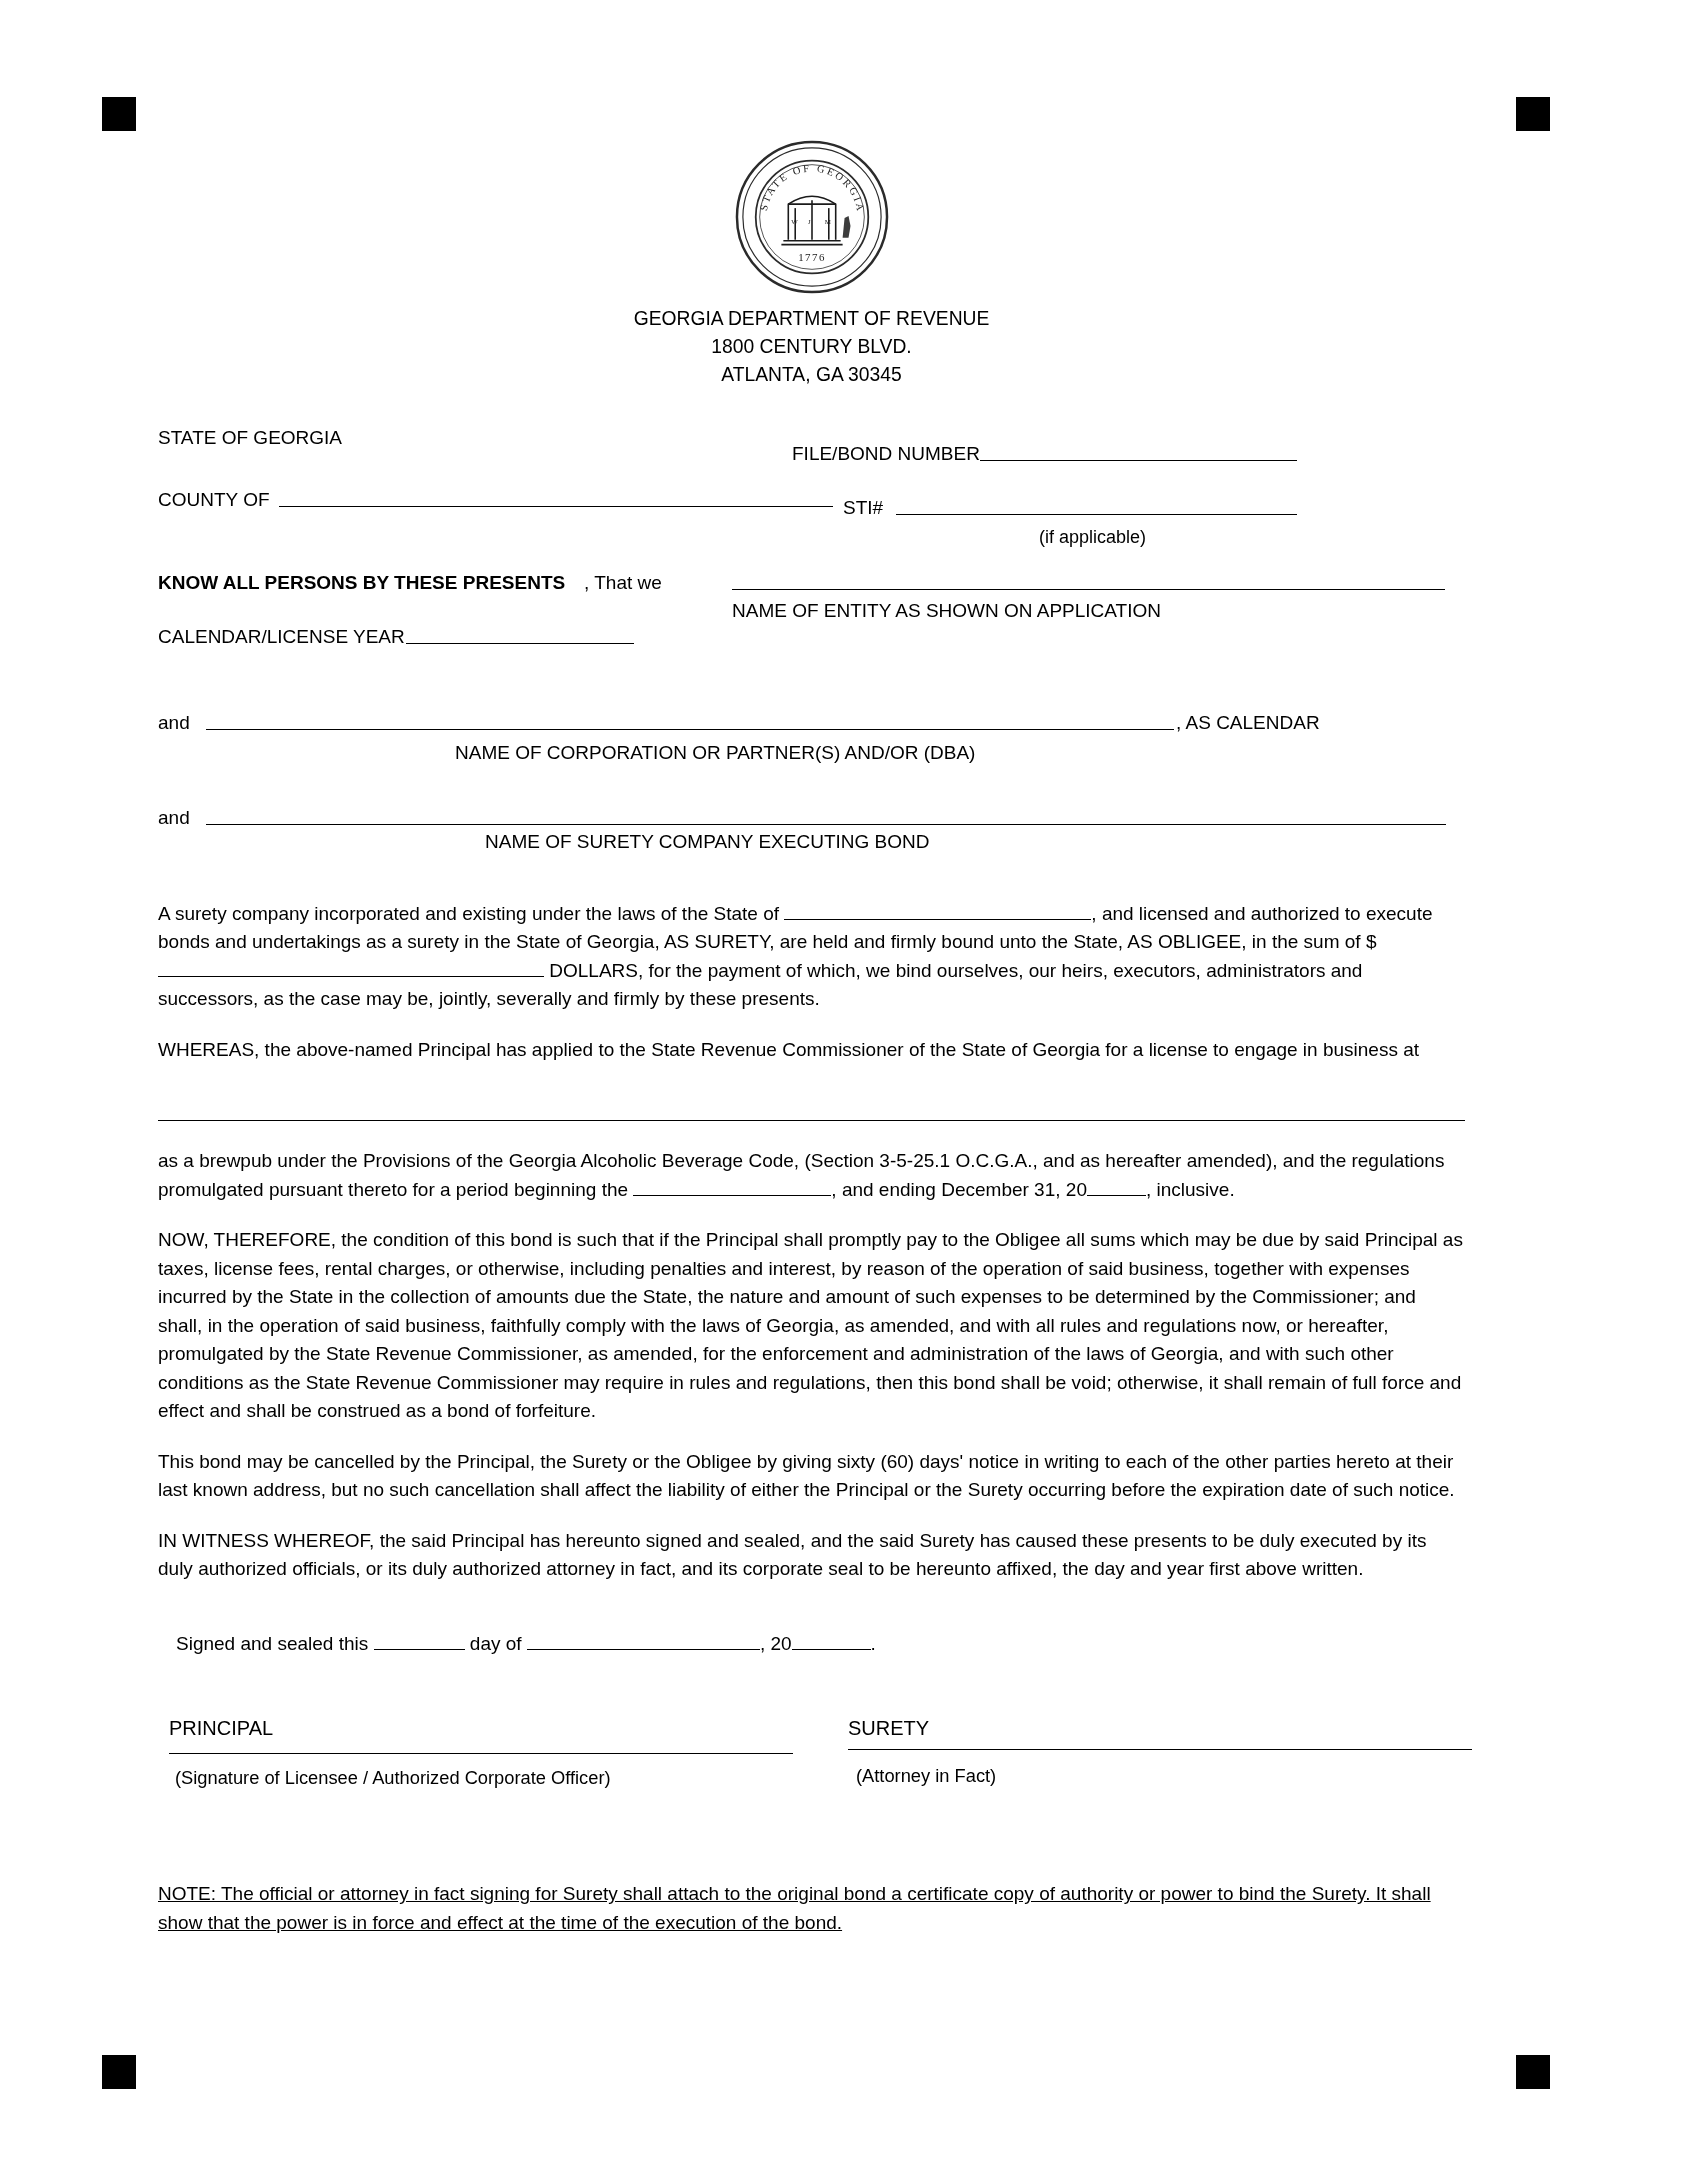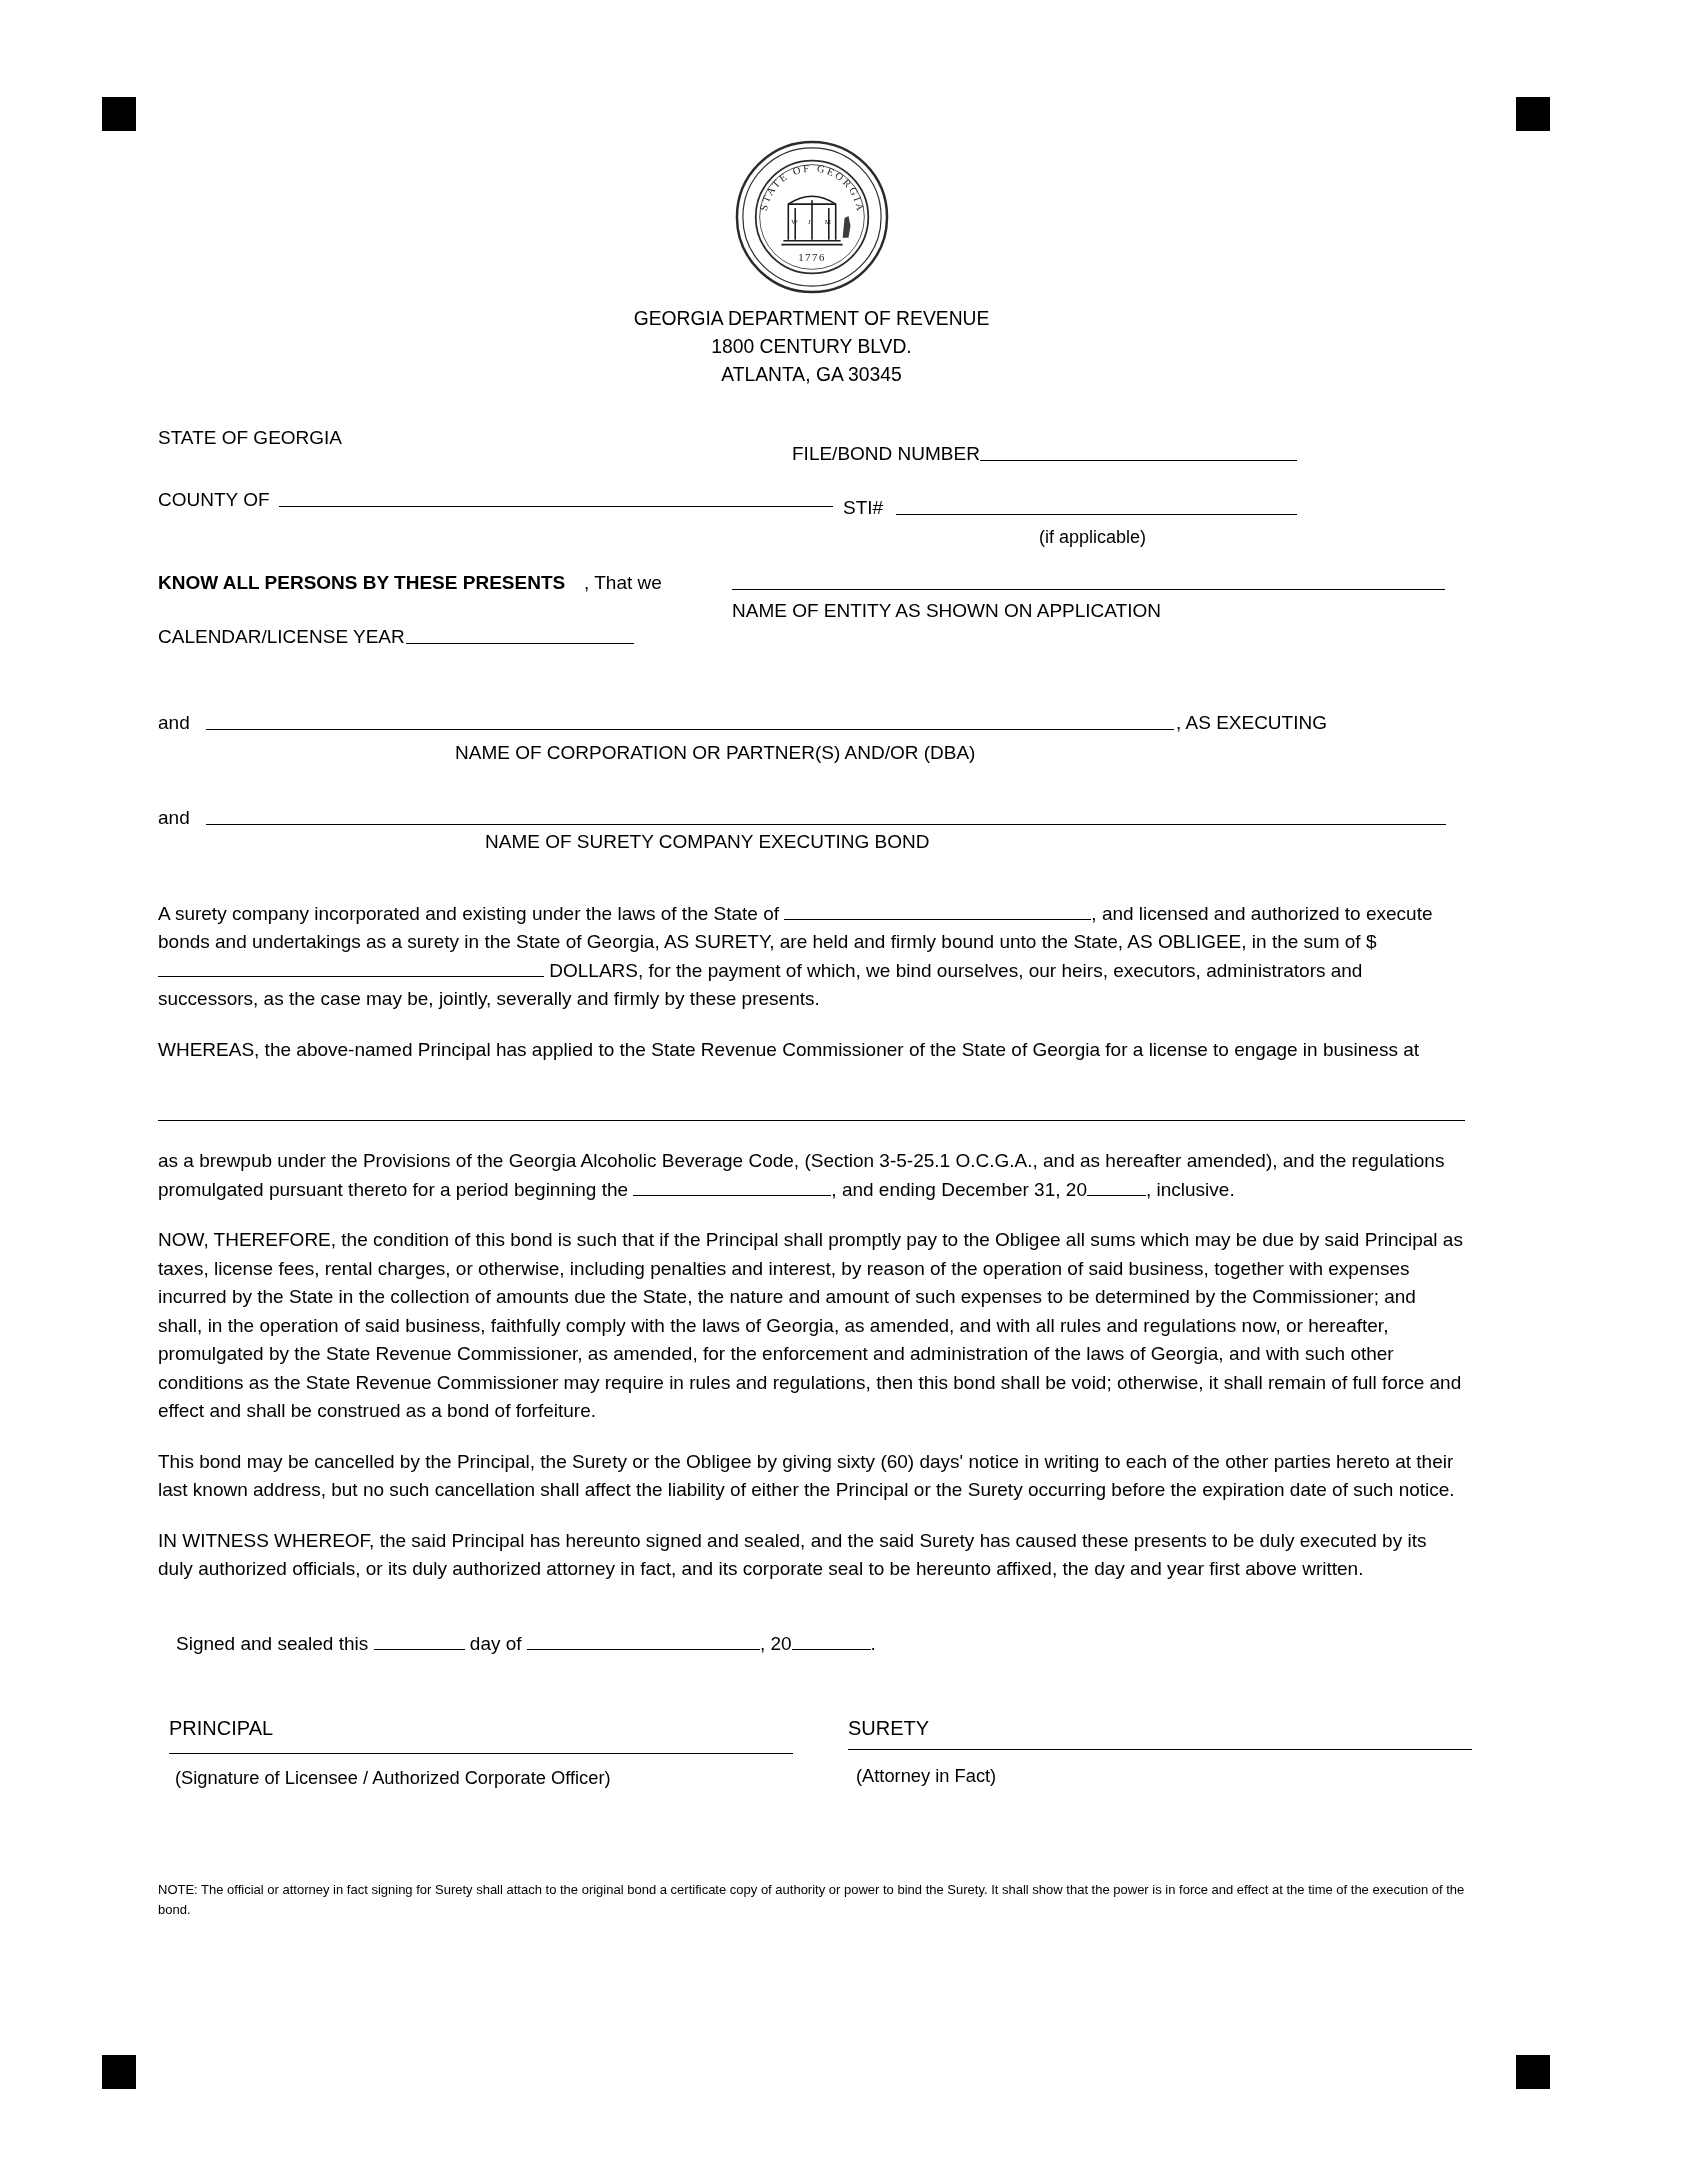--- a/index.html
+++ b/index.html
@@ -101,23 +101,24 @@
 
   .para-tight { margin-bottom: 14px; }
 
   .sig-area { margin-top: 59px; position: relative; height: 129px; margin-left: 7px; }
 
   .sig-label { font-size: 20px; }
 
   .sig-caption { font-size: 18.3px; margin-top: 6px; }
 
   .note-text {
-    font-size: 13px;
+    font-size: 19px;
     line-height: 1.5;
     margin-top: 34px;
+    text-decoration: underline;
   }
 </style>
 </head>
 <body>
 
 <div class="page">
 
   <div class="regmark rm-tl"></div>
   <div class="regmark rm-tr"></div>
   <div class="regmark rm-bl"></div>
@@ -186,21 +187,21 @@
     </div>
 
     <div class="two-col" style="height:42px; margin-top:8px;">
       <span class="abs" style="left:0; top:0; font-size:19px;">CALENDAR/LICENSE YEAR</span>
       <span class="abs fill" style="left:248px; top:0; width:228px;"></span>
     </div>
 
     <div class="two-col" style="height:63px; margin-top:44px;">
       <span class="abs" style="left:0; top:0; font-size:19px;">and</span>
       <span class="abs fill" style="left:48px; top:0; width:968px;"></span>
-      <span class="abs" style="left:1018px; top:0; font-size:19px;">, AS EXECUTING</span>
+      <span class="abs" style="left:1018px; top:0; font-size:19px;">, AS CALENDAR</span>
       <span class="abs" style="left:297px; top:30px; font-size:19px;">NAME OF CORPORATION OR PARTNER(S) AND/OR (DBA)</span>
     </div>
 
     <div class="two-col" style="height:59px; margin-top:32px;">
       <span class="abs" style="left:0; top:0; font-size:19px;">and</span>
       <span class="abs fill" style="left:48px; top:0; width:1240px;"></span>
       <span class="abs" style="left:327px; top:24px; font-size:19px;">NAME OF SURETY COMPANY EXECUTING BOND</span>
     </div>
 
     <p class="body-text" style="margin-top:34px;">

